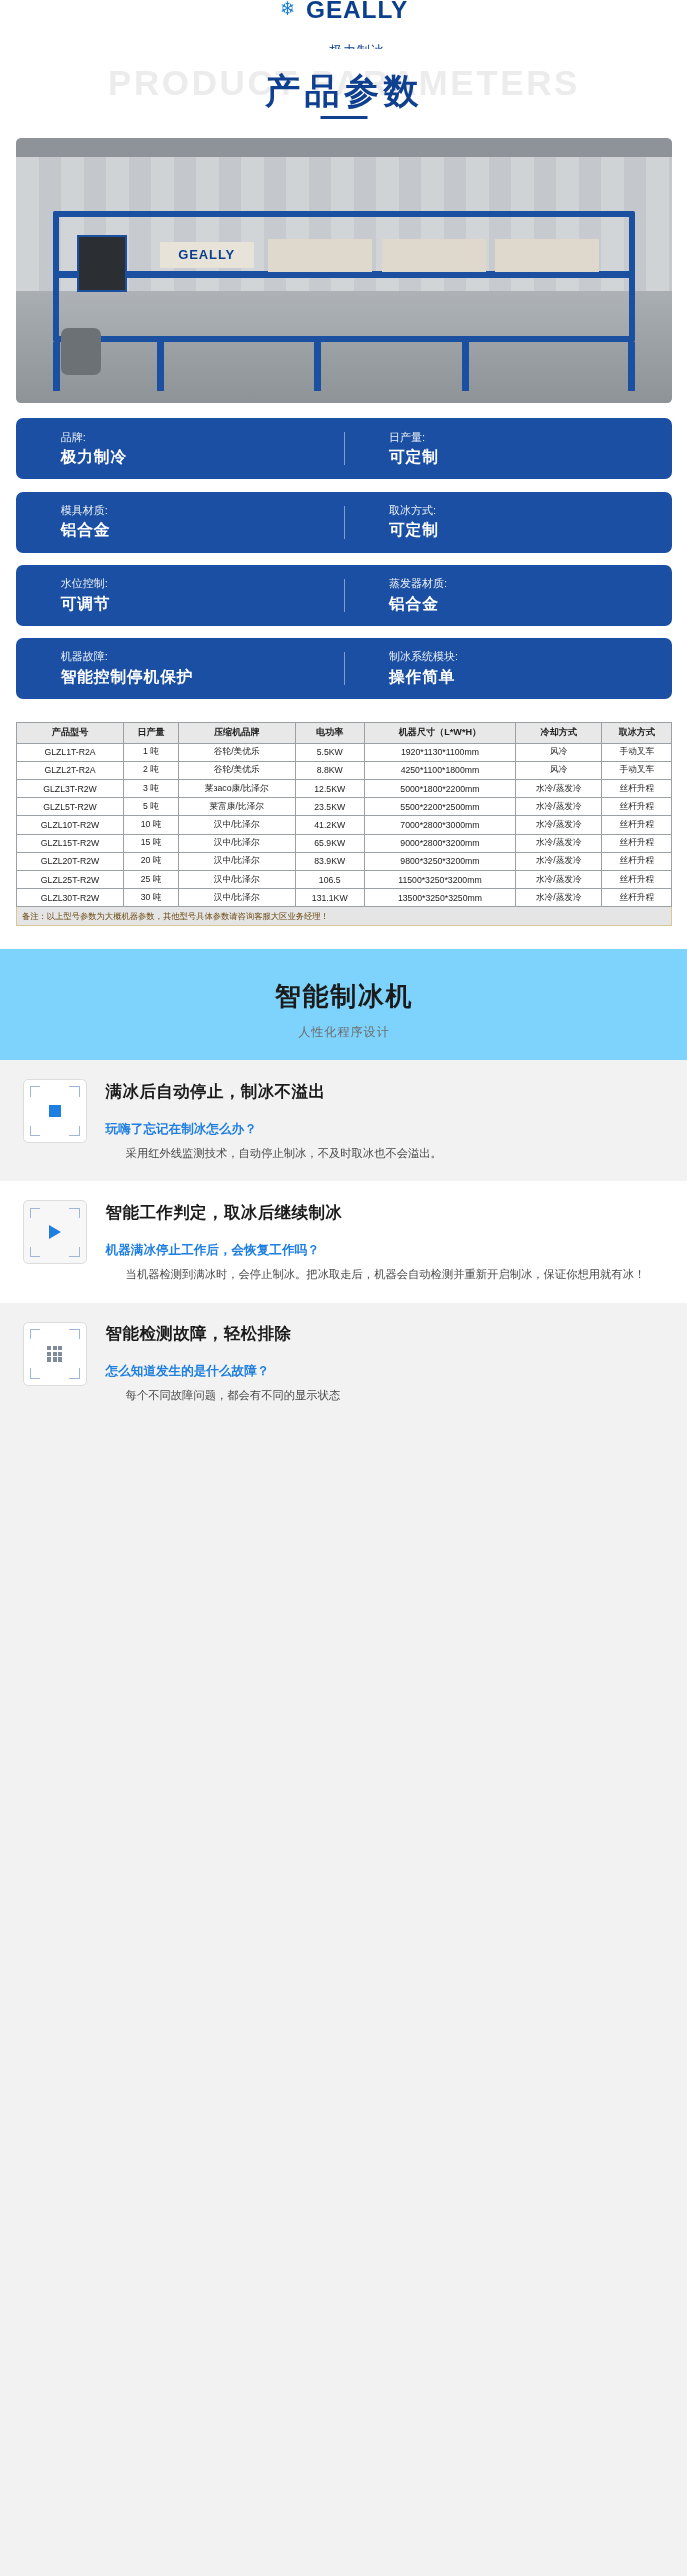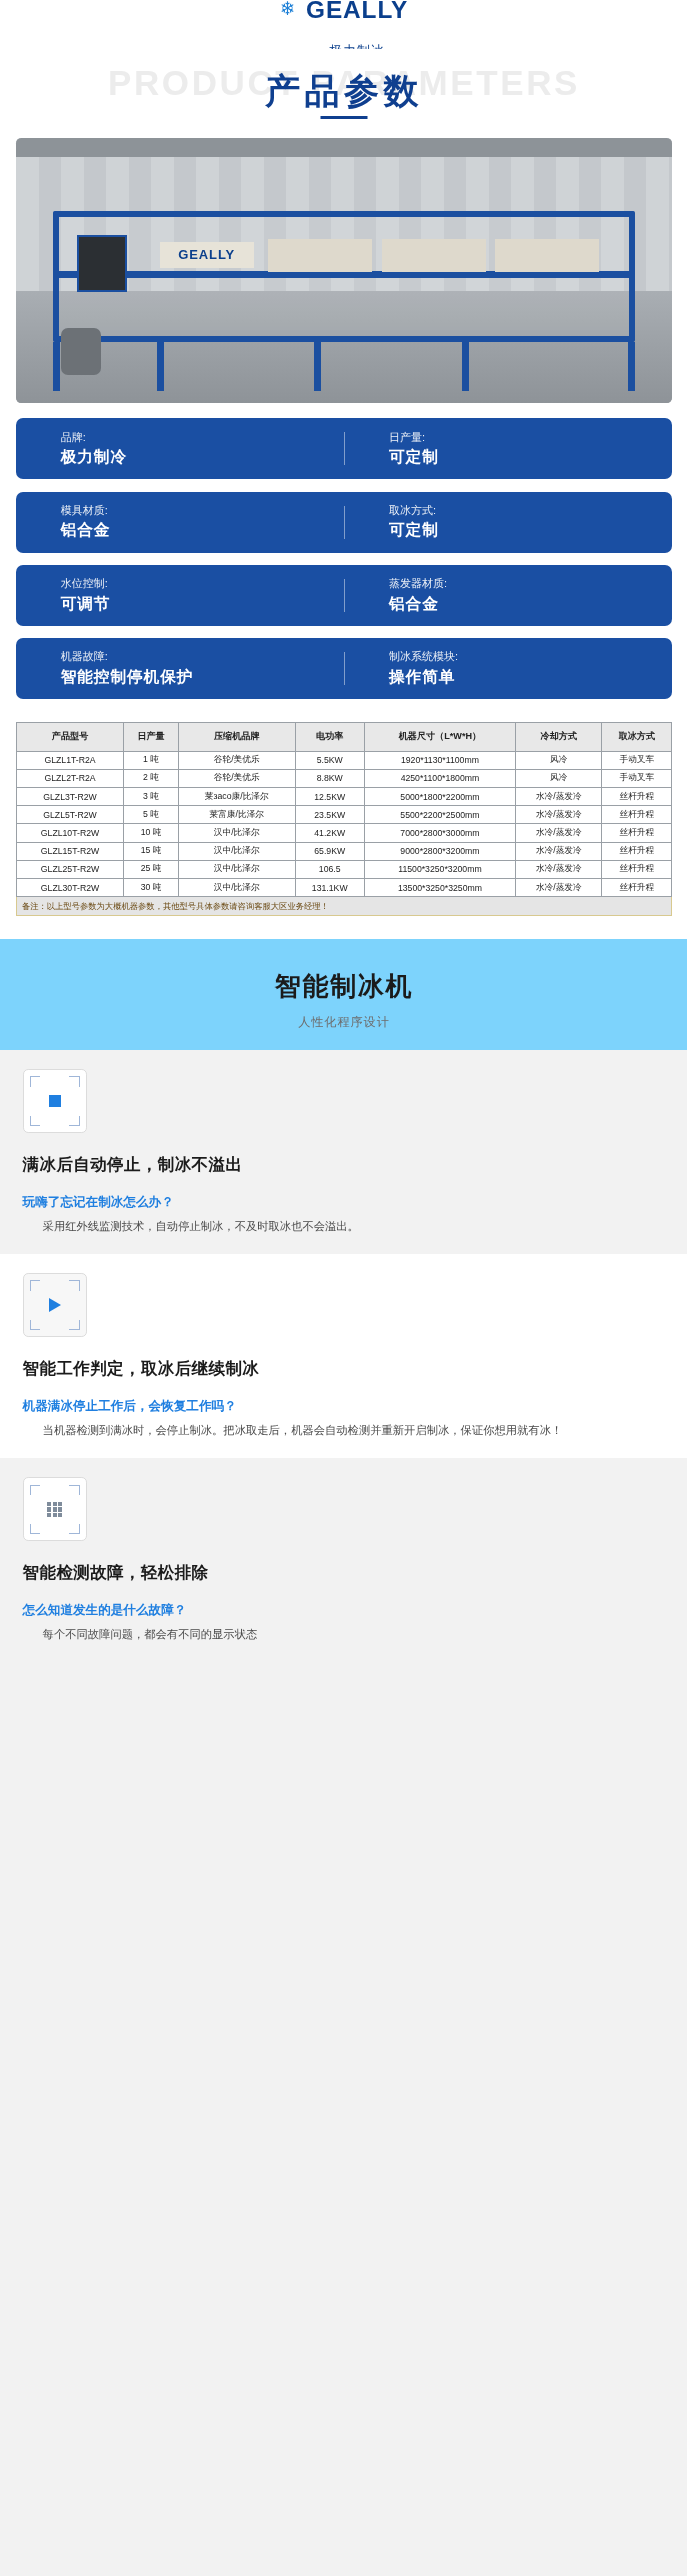--- a/index.html
+++ b/index.html
@@ -189,21 +189,21 @@
   table.params th, table.params td {
     border: 0.9px solid #9aa0a6;
     text-align: center;
     padding: 2.6px 1.7px;
     white-space: nowrap;
   }
   table.params thead th {
     background: #e8e8e8;
     font-weight: bold;
     font-size: 9.1px;
-    height: 29px;
+    height: 21px;
   }
   table.params tbody td { height: 16.5px; }
   table.params tfoot td {
     background: #e5e5e5;
     text-align: left;
     padding: 3.5px 5.2px;
     font-size: 8.3px;
     color: #6b4a14;
     border: 0.9px solid #d8c98f;
   }
@@ -227,21 +227,20 @@
     letter-spacing: 0.9px;
   }
 
   
   .features { background: #f2f2f2; }
   .feature {
     display: flex;
     align-items: flex-start;
     padding: 19px 22.6px;
     gap: 19px;
-    flex-direction: column;
   }
   .feature.alt { background: #ffffff; }
   .feat-icon {
     flex: 0 0 64px;
     width: 64px; height: 64px;
     background: #ffffff;
     border: 1.7px solid #dcdcdc;
     border-radius: 5.2px;
     position: relative;
     display: flex; align-items: center; justify-content: center;
@@ -444,20 +443,29 @@
         <tr>
           <td>GLZL15T-R2W</td>
           <td>15 吨</td>
           <td>汉中/比泽尔</td>
           <td>65.9KW</td>
           <td>9000*2800*3200mm</td>
           <td>水冷/蒸发冷</td>
           <td>丝杆升程</td>
         </tr>
         <tr>
+          <td>GLZL20T-R2W</td>
+          <td>20 吨</td>
+          <td>汉中/比泽尔</td>
+          <td>83.9KW</td>
+          <td>9800*3250*3200mm</td>
+          <td>水冷/蒸发冷</td>
+          <td>丝杆升程</td>
+        </tr>
+        <tr>
           <td>GLZL25T-R2W</td>
           <td>25 吨</td>
           <td>汉中/比泽尔</td>
           <td>106.5</td>
           <td>11500*3250*3200mm</td>
           <td>水冷/蒸发冷</td>
           <td>丝杆升程</td>
         </tr>
         <tr>
           <td>GLZL30T-R2W</td>

